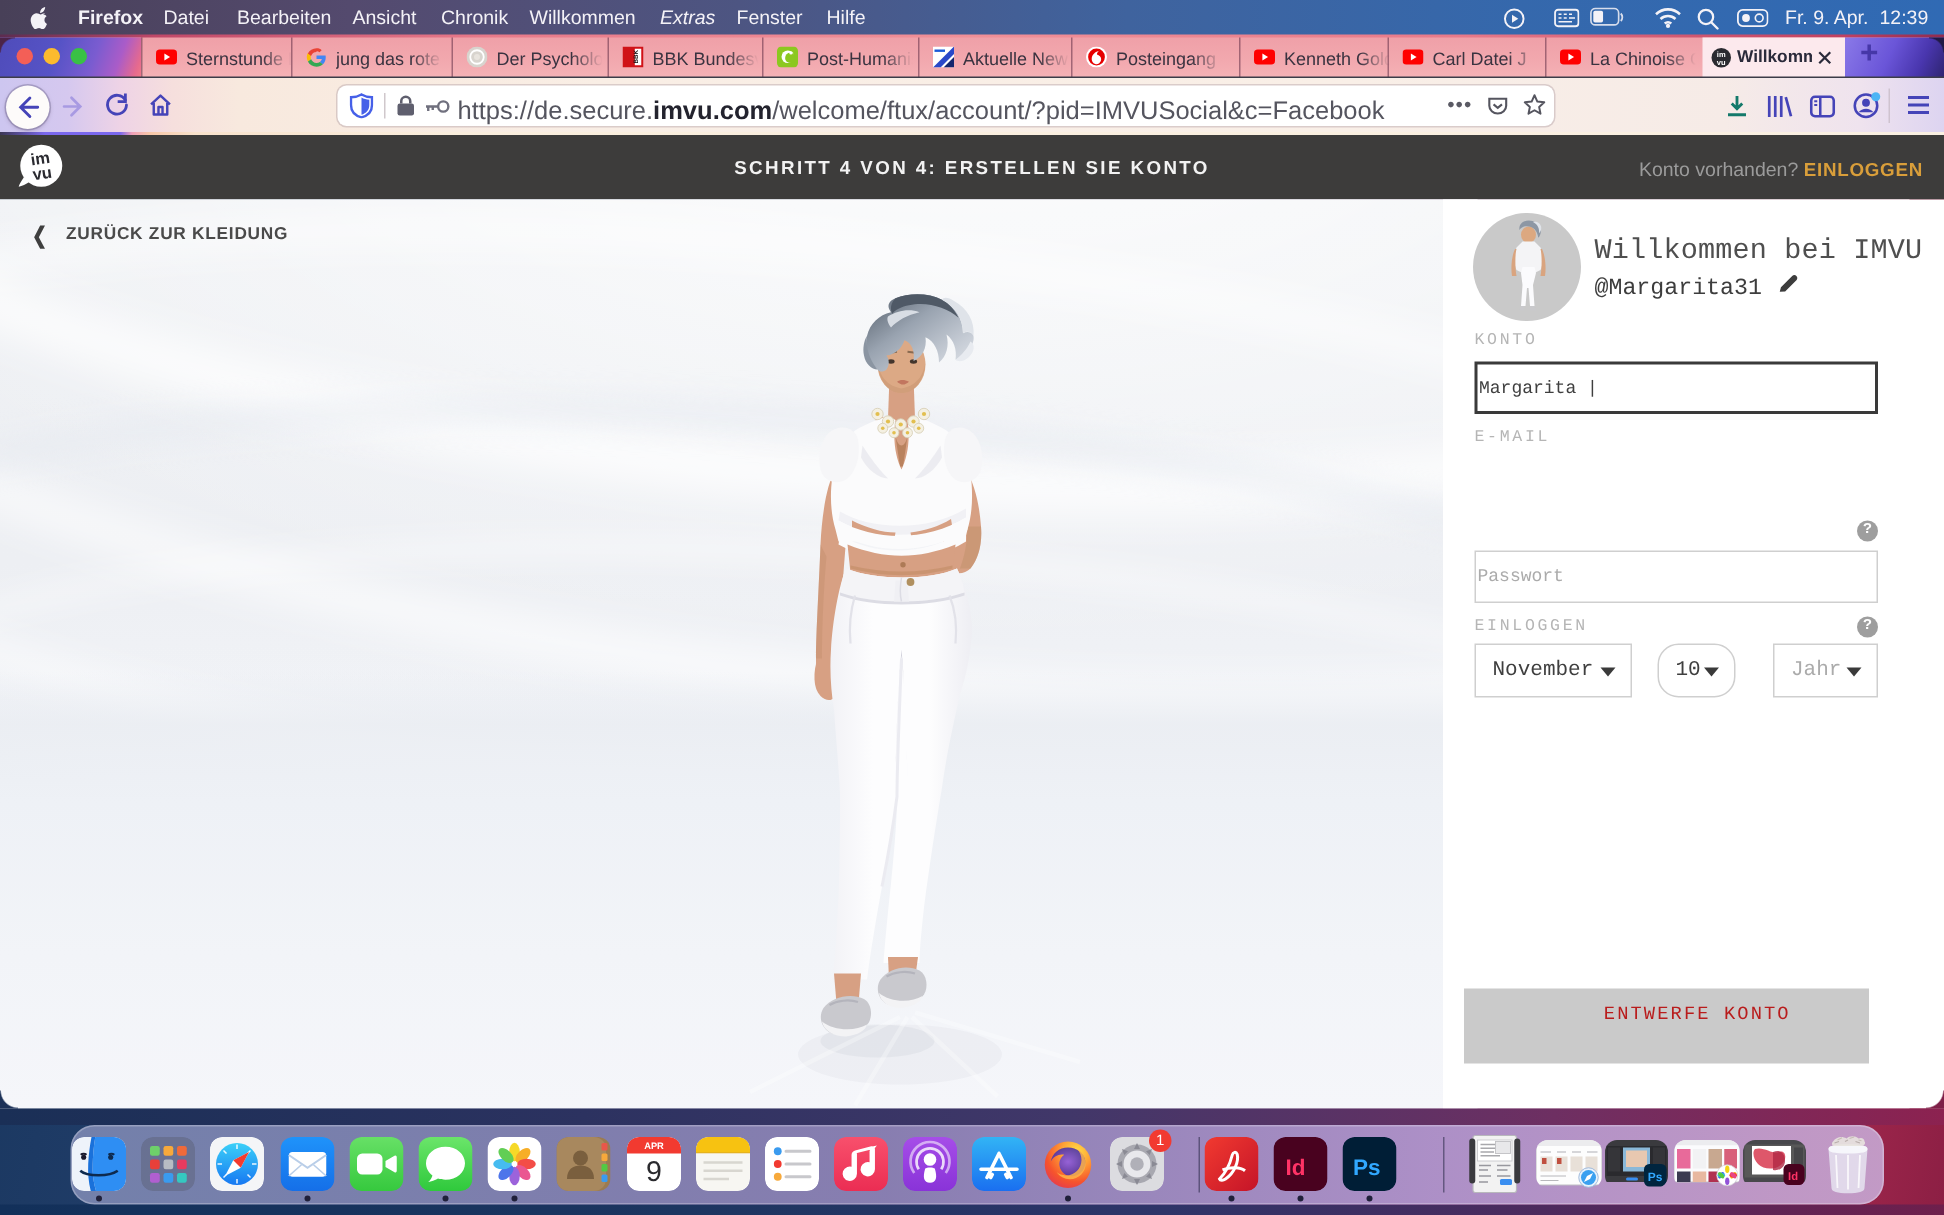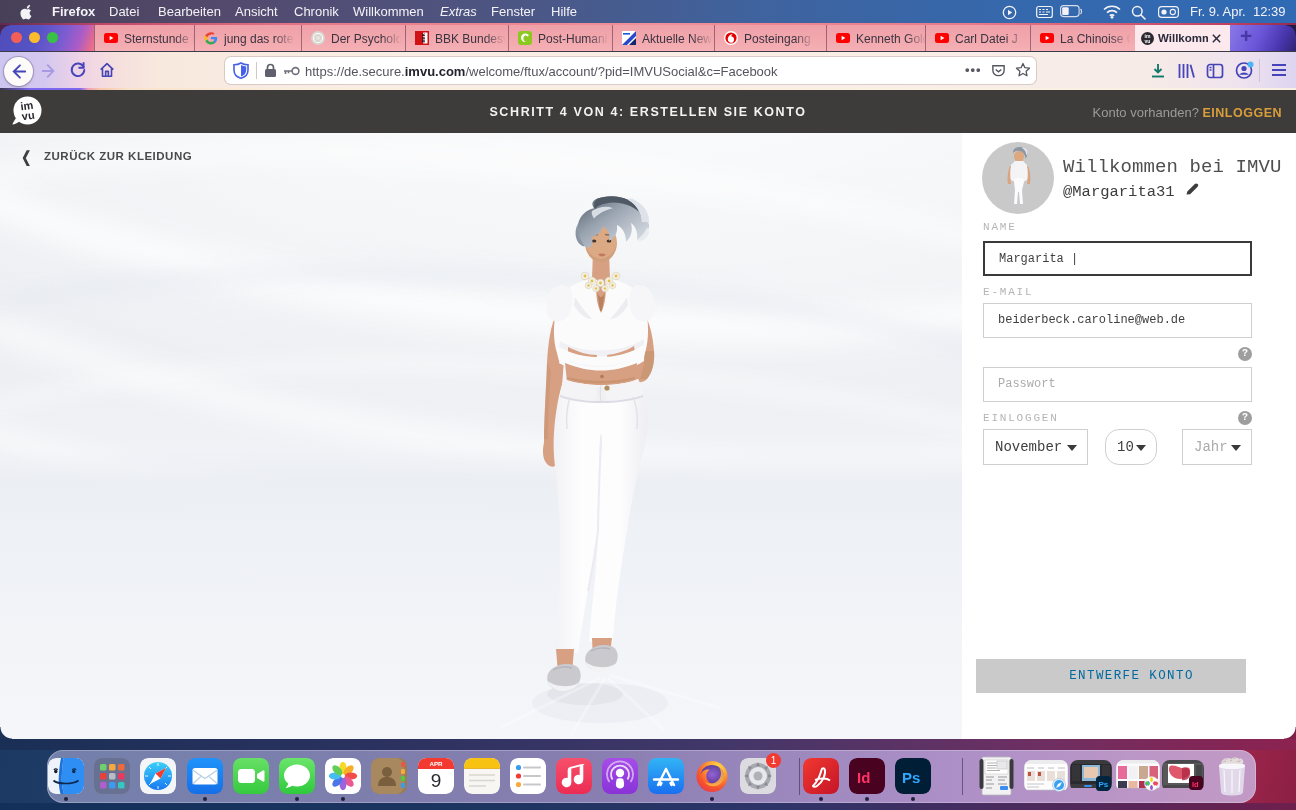--- a/index.html
+++ b/index.html
@@ -55,28 +55,28 @@
   #backlink .ch { position:absolute; left:0; top:-2px; font-size:15px; font-weight:bold; color:#3f3f3f; transform:scaleX(.8); }
   #backlink .tx { margin-left:24px;margin-top:18px; }
 
   
   #panel { position:absolute; left:962px; top:0; width:311px; height:606px; background:#fff;font-family:Liberation Mono, monospace; }
   #pava { position:absolute; left:20px; top:9px; width:72px; height:72px; border-radius:50%; background:#c9c9c9; overflow:hidden; }
   #ptitle { position:absolute; left:101px; top:23px; font-size:19px; color:#4f4f4f; letter-spacing:.1px; white-space:nowrap; }
   #phandle { position:absolute; left:101px; top:49px; font-size:15.5px; color:#3d3d3d; white-space:nowrap; }
   .plabel { position:absolute; left:21px; color:#b5b5b5; font-size:11px; letter-spacing:1.8px; }
   .pinput { position:absolute; left:21px; width:269px; height:35px; border:1px solid #cfcfcf; background:#fff;
-    font-size:12px; color:#3f3f3f; padding-left:14px; line-height:33px; }
+    font-size:12px; color:#3f3f3f; padding-left:1px; line-height:33px; }
   .qmark { position:absolute; width:14px; height:14px; border-radius:50%; background:#9e9e9e; color:#fff;
     font-size:10px; font-weight:bold; text-align:center; line-height:14px; }
   .ddown { position:absolute; height:36px; border:1px solid #cfcfcf; background:#fff; font-size:14px; color:#3f3f3f; }
   .ddown .dt { position:absolute; left:11px; top:9px; }
   .ddown .ar { position:absolute; right:10px; top:15px; width:0; height:0; border-left:5.5px solid transparent;
     border-right:5.5px solid transparent; border-top:6px solid #3a3a3a; }
-  #cbtn { position:absolute; left:14px; top:526px; width:270px; height:34px; background:#cacaca; color:#0369a1;
+  #cbtn { position:absolute; left:14px; top:526px; width:270px; height:50px; background:#cacaca; color:#b91c1c;
     font-size:12.5px; letter-spacing:1.4px; text-align:center; line-height:34px;padding-left:41px; }
   #legal { position:absolute; left:0px; top:571px; width:298px; text-align:center; font-size:10px; color:#9b9b9b; line-height:12.5px; }
   #legal a { color:#dd9f3c; text-decoration:none; }
 
   
   #dock { position:absolute; left:47px; top:750px; width:1209px; height:53px; border-radius:16px;
     background:linear-gradient(90deg,rgba(122,134,176,.92) 0%,rgba(140,130,180,.92) 45%,rgba(175,150,205,.92) 75%,rgba(198,164,208,.92) 100%);
     box-shadow:inset 0 0 0 1px rgba(255,255,255,.25); }
   .dicon { position:absolute; top:758px; width:36px; height:36px; border-radius:8px; }
   .ddot { position:absolute; top:797px; width:4px; height:4px; border-radius:50%; background:#20203a; }
@@ -259,21 +259,21 @@
         </svg>
       <div style="position:absolute; left:31px; top:5px; width:1px; height:17px; background:#d0c8cc;"></div>
       <svg style="position:absolute; left:39px; top:6px;" width="13" height="15" viewBox="0 0 13 15">
           <rect x="1" y="6" width="11" height="8" rx="1.5" fill="#5f5f6e"></rect>
           <path d="M3.5 6 L3.5 4.5 A3 3 0 0 1 9.5 4.5 L9.5 6" stroke="#5f5f6e" stroke-width="1.7" fill="none"></path>
         </svg>
       <svg style="position:absolute; left:58px; top:9px;" width="17" height="10" viewBox="0 0 17 10">
           <circle cx="12.5" cy="5" r="3.4" fill="none" stroke="#70707e" stroke-width="1.6"></circle>
           <path d="M9.2 5 L1 5 M2.5 5 L2.5 8 M5.5 5 L5.5 7.3" stroke="#70707e" stroke-width="1.6"></path>
         </svg>
-      <div style="position:absolute; left:80px; top:6.5px; font-size:13px; color:#55555f;">https://de.secure.<b style="color:#23232e;">imvu</b><b style="color:#23232e;">.com</b>/welcome/ftux/account/?pid=IMVUSocial&amp;c=Facebook</div>
+      <div style="position:absolute; left:80px; top:6.5px; font-size:17px; color:#55555f;">https://de.secure.<b style="color:#23232e;">imvu</b><b style="color:#23232e;">.com</b>/welcome/ftux/account/?pid=IMVUSocial&amp;c=Facebook</div>
       <div style="position:absolute; left:740px; top:5px; font-size:13px; color:#5a5a64; letter-spacing:1px; font-weight:bold;">•••</div>
       <svg style="position:absolute; left:766px; top:6px;" width="15" height="15" viewBox="0 0 16 16">
           <path d="M2 3 L14 3 L14 8 A6 5.5 0 0 1 2 8 Z" fill="none" stroke="#55555f" stroke-width="1.5"></path>
           <path d="M5 7 L8 9.5 L11 7" stroke="#55555f" stroke-width="1.5" fill="none"></path>
         </svg>
       <svg style="position:absolute; left:790px; top:5px;" width="16" height="16" viewBox="0 0 16 16">
           <path d="M8 1.5 L9.9 5.7 L14.5 6.2 L11.1 9.3 L12 13.8 L8 11.5 L4 13.8 L4.9 9.3 L1.5 6.2 L6.1 5.7 Z" fill="none" stroke="#55555f" stroke-width="1.3" stroke-linejoin="round"></path>
         </svg>
     </div>
     <svg style="position:absolute; left:1149px; top:10px;" width="18" height="18" viewBox="0 0 18 18">
@@ -455,24 +455,23 @@
         <path d="M33 19 L41 19 L45 23 C47 28 47 34 45 38 L41 40 L40 36 L34 36 L33 40 L29 38 C27 34 27 28 29 23 Z" fill="#f4f4f6"></path>
         <path d="M28 24 C26 28 25 36 26 42 L29 42 C28 36 28 28 29 24 Z" fill="#d9a47f"></path>
         <path d="M46 24 C48 28 49 36 48 42 L45 42 C46 36 46 28 45 24 Z" fill="#d9a47f"></path>
         <path d="M33 36 L41 36 L42 40 L40 48 L41 62 L38 62 L37 50 L36 50 L35 62 L32 62 L33 48 L32 40 Z" fill="#fbfbfd"></path>
         <path d="M34 62 L32 62 L31 65 L34 65 Z M38 62 L41 62 L42 65 L38 65 Z" fill="#c9c9cc"></path>
       </svg></div>
       <div id="ptitle">Willkommen bei IMVU</div>
       <div id="phandle">@Margarita31 <svg width="14" height="14" viewBox="0 0 14 14" style="margin-left:1px;">
             <path d="M1.5 12.5 L2.3 9.5 L9.8 2 C10.6 1.2 11.9 1.2 12.6 2 C13.4 2.7 13.4 4 12.6 4.8 L5.1 12.3 L1.5 12.5 Z" fill="#3d3d3d"></path>
           </svg></div>
-      <div class="plabel" style="top:88px;">NAME</div>
+      <div class="plabel" style="top:88px;">KONTO</div>
       <div class="pinput" style="top:108px; border:2px solid #3a3a3a;">Margarita |</div>
       <div class="plabel" style="top:153px;">E-MAIL</div>
-      <div class="pinput" style="top:170px;">beiderbeck.caroline@web.de</div>
       <div class="qmark" style="left:276px; top:214px;">?</div>
       <div class="pinput" style="top:234px; color:#ababab;">Passwort</div>
       <div class="plabel" style="top:279px;">EINLOGGEN</div>
       <div class="qmark" style="left:276px; top:278px;">?</div>
       <div class="ddown" style="left:21px; top:296px; width:105px;">
           <span class="dt">November</span>
           <span class="ar"></span>
         </div>
       <div class="ddown" style="left:143px; top:296px; width:52px;border-radius:14px;">
           <span class="dt">10</span>

